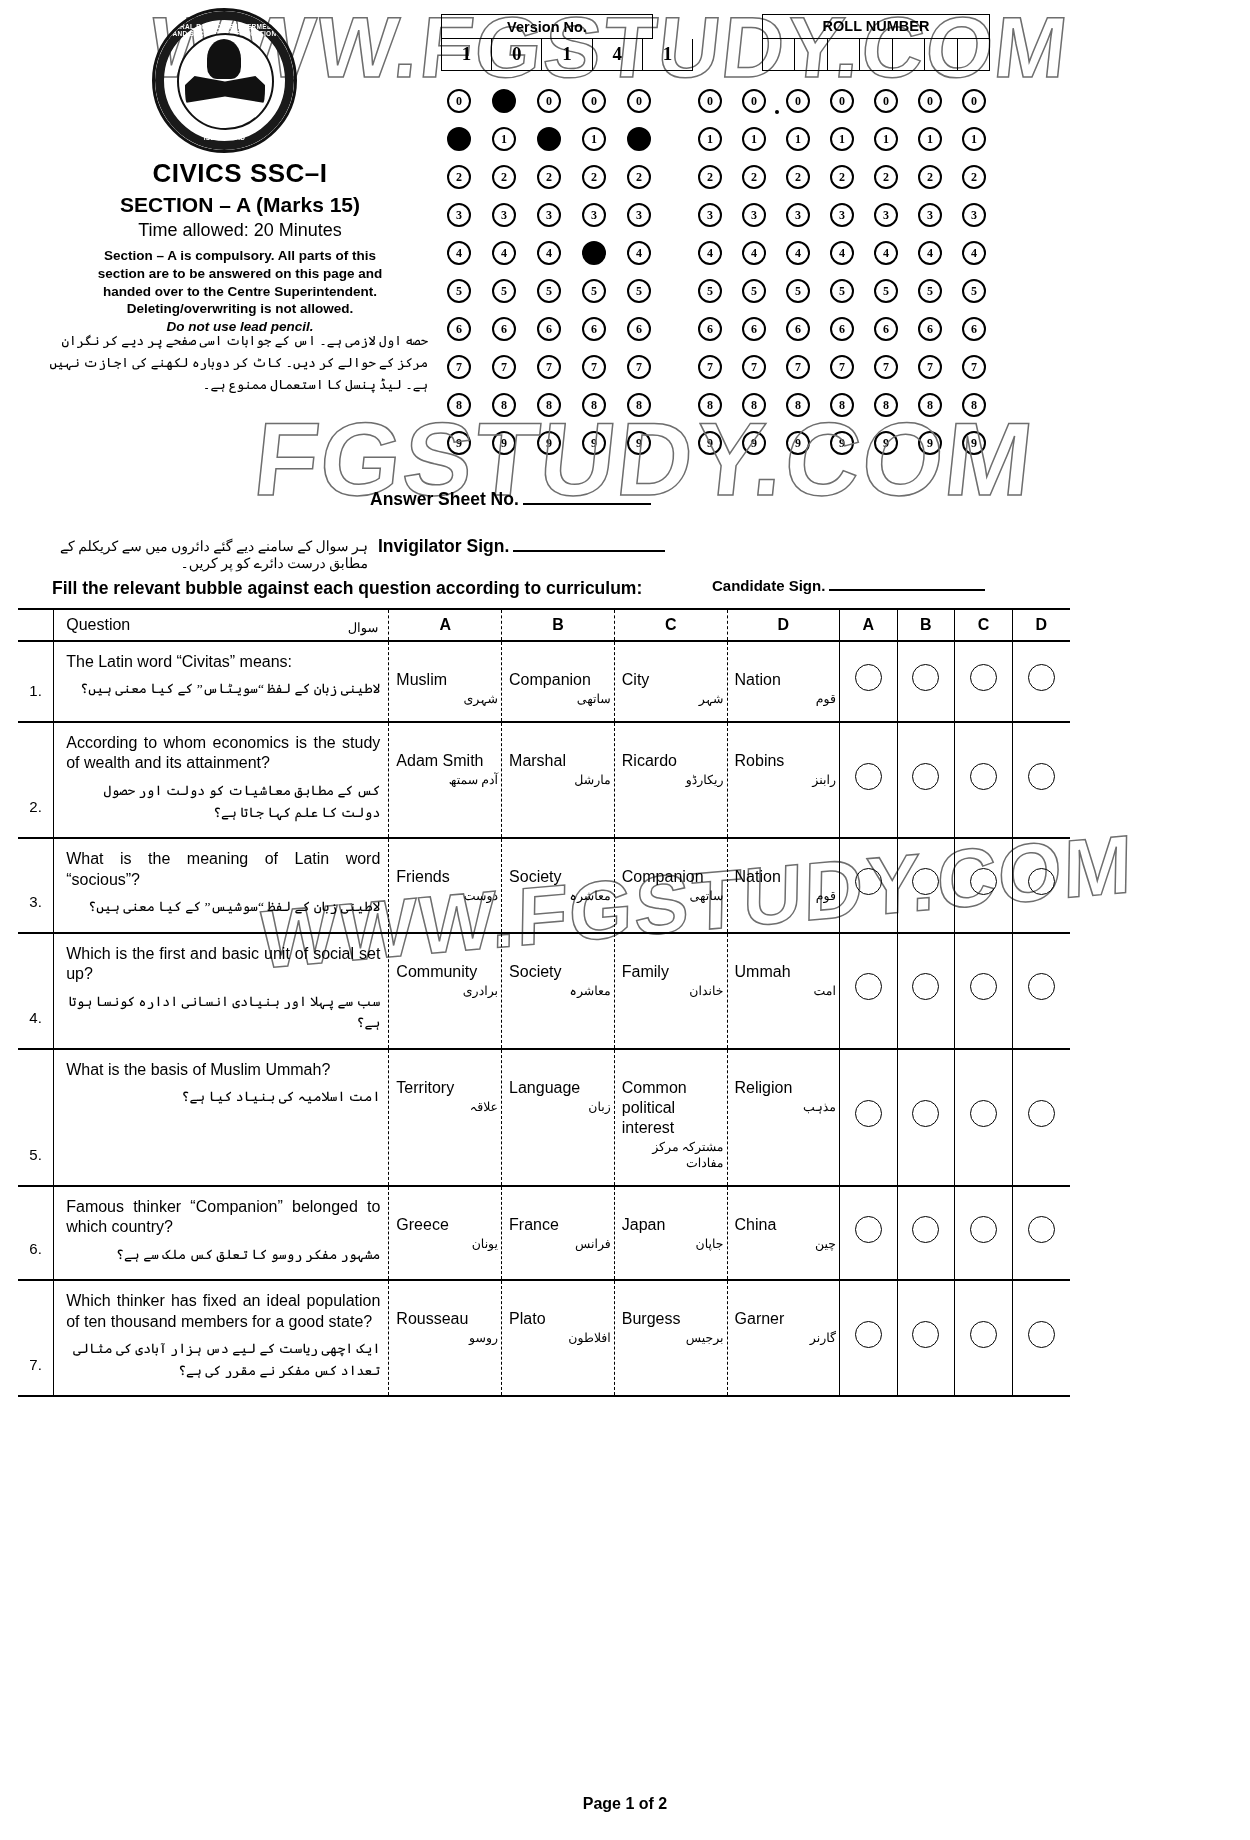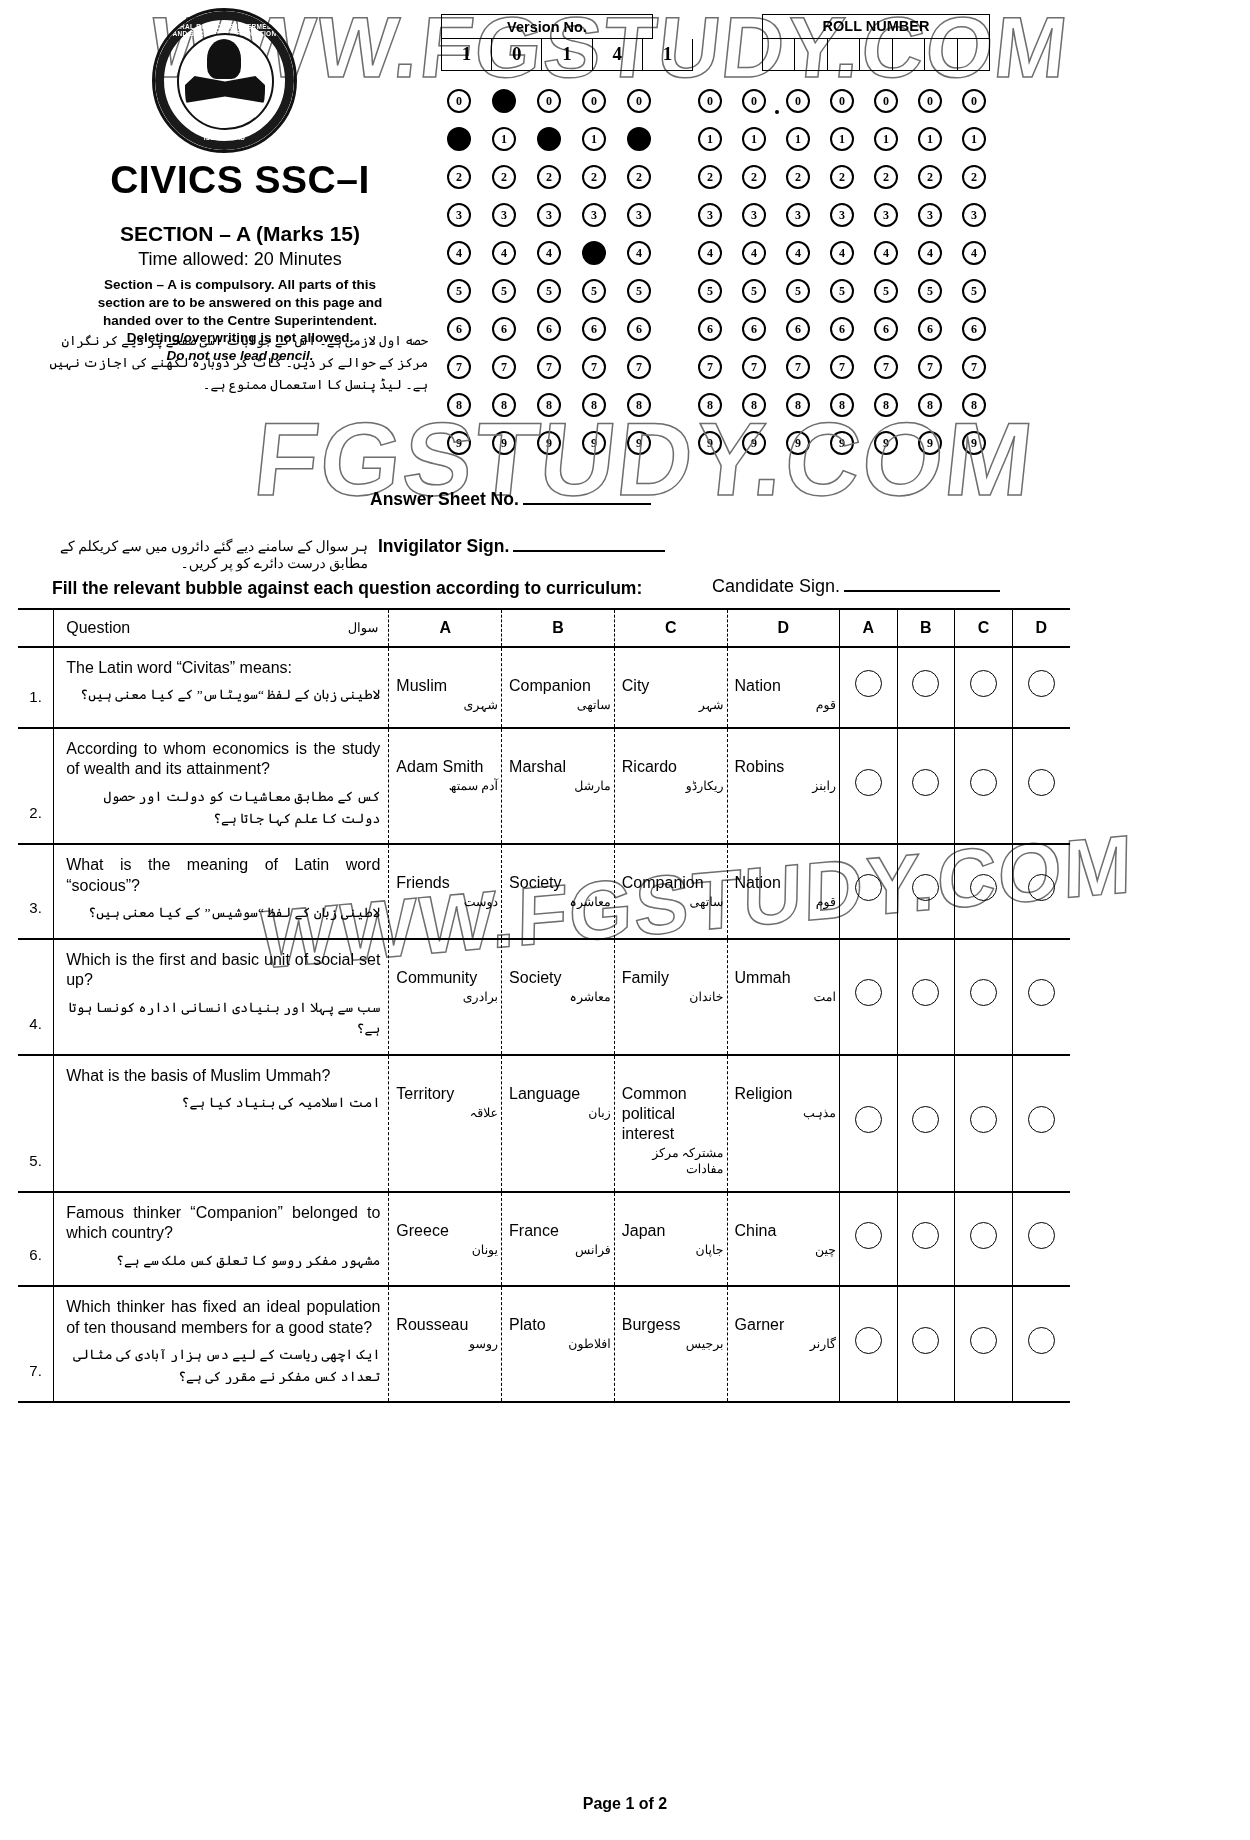--- a/index.html
+++ b/index.html
@@ -76,21 +76,21 @@
   .logo .lbl-top { top: 12px; }
   .logo .lbl-bot { bottom: 9px; }
 
   .title-block {
     position: absolute;
     left: 55px; top: 158px;
     width: 370px;
     text-align: center;
     z-index: 6;
   }
-  .t-subject { font-size: 39px; font-weight: 700; letter-spacing: .5px; margin-bottom: 20px; }
+  .t-subject { font-size: 26px; font-weight: 700; letter-spacing: .5px; margin-bottom: 4px; }
   .t-section { font-size: 21px; font-weight: 700; margin-bottom: 3px; }
   .t-time { font-size: 18px; font-weight: 400; margin-bottom: 6px; }
   .t-note { font-size: 13.5px; font-weight: 700; line-height: 1.32; }
   .t-italic { font-size: 13.5px; font-style: italic; font-weight: 600; margin-top: 1px; }
 
   .urdu-note {
     position: absolute;
     left: 48px; top: 330px;
     width: 380px;
     text-align: right;
@@ -195,21 +195,21 @@
 
   .fill-instr {
     position: absolute;
     left: 52px; top: 578px;
     font-size: 17.5px; font-weight: 700;
     z-index: 6;
   }
   .cand {
     position: absolute;
     left: 712px; top: 576px;
-    font-size: 18px; font-weight: 400;
+    font-size: 15px; font-weight: 700;
     z-index: 6;
   }
   .cand .blank {
     display: inline-block; width: 156px;
     border-bottom: 2.5px solid #000; margin-left: 4px; height: 15px;
   }
 
   
   .qtable {
     position: absolute;
@@ -225,21 +225,21 @@
   .qtable col.c-bub   { width: 58px; }
 
   .qtable td, .qtable th {
     border: 0;
     vertical-align: top;
     padding: 0;
   }
   .hdr-row td {
     border-top: 2.2px solid #000;
     border-bottom: 2.2px solid #000;
-    height: 38px;
+    height: 32px;
     font-size: 16px;
     font-weight: 400;
     text-align: center;
     vertical-align: middle;
   }
   .hdr-row td.h-num { border-right: 1.6px solid #000; }
   .hdr-row td.h-q {
     text-align: left;
     padding-left: 12px;
     position: relative;

